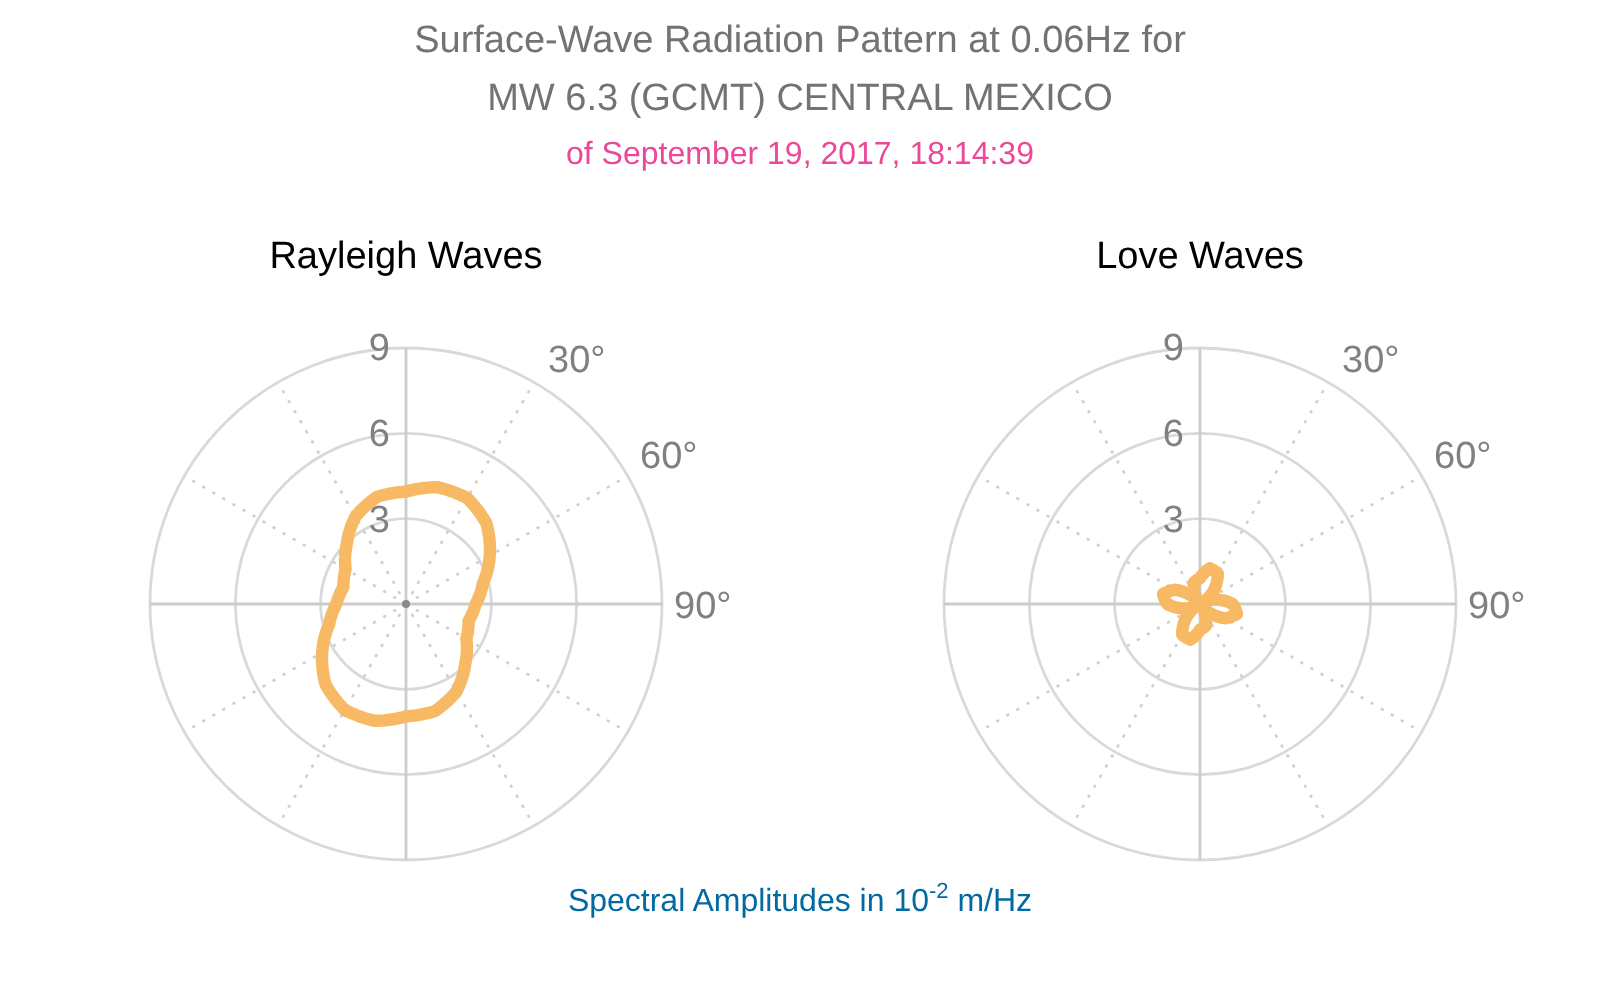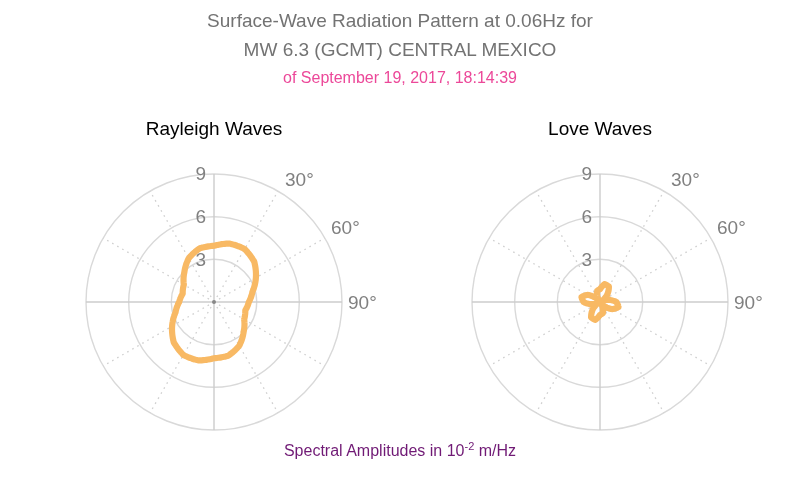--- a/index.html
+++ b/index.html
@@ -24,42 +24,42 @@
     letter-spacing:0px;
   }
   .subtitle-line{
     font-size:16px;
     line-height:22px;
     margin-top:3px;
     color:#ec4899;
   }
 
   .panel{position:absolute;top:110px;width:400px;height:340px;}
-  .panel-left{left:14px;text-decoration:underline;}
+  .panel-left{left:3px;text-decoration:underline;}
   .panel-right{left:400px;}
 
   .panel-title{
     position:absolute;top:8px;left:0;width:400px;
     text-align:center;
     font-size:19px;
     color:#000;
   }
 
   .polar-wrap{
     position:absolute;
     left:50%;
     top:46px;
     transform:translateX(-50%);
     width:320px;height:300px;
   }
   .polar-svg{display:block;width:320px;height:300px;overflow:visible;}
 
   .caption{
     position:absolute;left:0;bottom:36px;width:800px;
-    text-align:center;font-size:16px;color:#701a75;
+    text-align:center;font-size:16px;color:#0369a1;
   }
   .caption sup{font-size:11px;vertical-align:super;}
 
   .iris-logo{
     position:absolute;right:10px;bottom:6px;
     width:78px;height:42px;
   }
   .iris-logo svg{display:block;}
 </style>
 </head>

